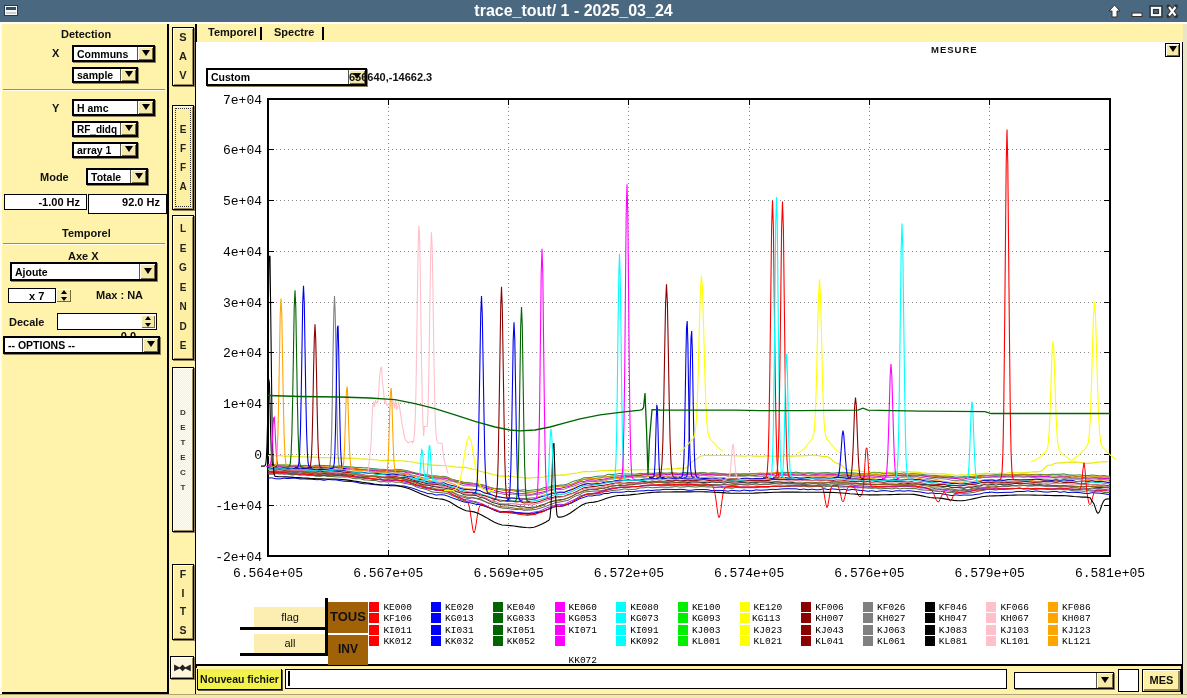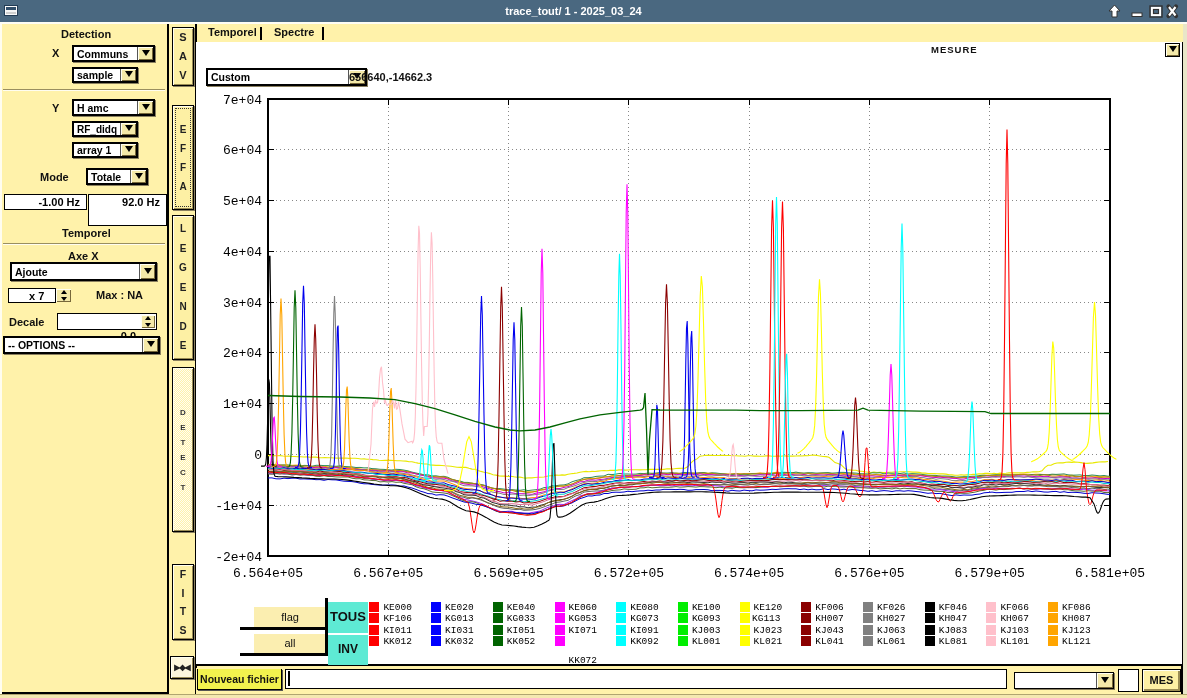--- a/index.html
+++ b/index.html
@@ -1,17 +1,17 @@
 <!DOCTYPE html>
 <html><head><meta charset="utf-8"><style>
 *{margin:0;padding:0;box-sizing:border-box}
 body{width:1187px;height:698px;position:relative;overflow:hidden;background:#fff2aa;font-family:"Liberation Sans",sans-serif}
 .abs{position:absolute}
 
-#title{left:0;top:0;width:1187px;height:22px;background:#4a6880;color:#fff;font-size:11px;font-weight:bold;text-align:center;line-height:22px;padding-right:40px}
+#title{left:0;top:0;width:1187px;height:22px;background:#4a6880;color:#fff;font-size:16px;font-weight:bold;text-align:center;line-height:22px;padding-right:40px}
 #tline{left:0;top:22px;width:1187px;height:2px;background:#fdfdf5}
 #ticon{left:4px;top:5px;width:14px;height:11px;background:linear-gradient(#33506b 0 40%,#f5f5f5 40% 65%,#cfcfcf 65% 100%);border:1px solid #223c55;box-shadow:inset 0 0 0 1px #fafafa}
 
 #lpanel{left:0;top:24px;width:169px;height:670px;background:#fff2aa;border-right:2px solid #000;border-bottom:2px solid #000}
 .lbl{position:absolute;font-size:11px;font-weight:bold;color:#111}
 .sep{position:absolute;height:2px;border-top:1px solid #9a8f60;border-bottom:1px solid #fffdf0}
 
 .combo{position:absolute;background:#fff;border:2px solid #000;box-shadow:1px 1px 0 #8a8060}
 .combo .tx{position:absolute;left:3px;top:50%;transform:translateY(-50%);font-size:10.5px;font-weight:bold;white-space:nowrap}
 .combo .ar{position:absolute;right:0;top:0;bottom:0;width:16px;background:#f4e9a8;border-left:1px solid #555;box-shadow:inset 1px 1px 0 #fffef2,inset -1px -1px 0 #77683a}
@@ -26,21 +26,21 @@
 .vbtn{position:absolute;left:172px;width:22px;background:#fdf0a4;border:1px solid #000;box-shadow:inset 1px 1px 0 #fffef2,inset -1px -1px 0 #9a8c55,1px 1px 0 #8a8060;display:flex;flex-direction:column;align-items:center;justify-content:center;font-weight:bold;color:#222}
 .vbtn span{display:block;line-height:1.25;text-align:center}
 
 #wpanel{left:196px;top:42px;width:987px;height:624px;background:#fff;border-bottom:2px solid #000;border-right:1px solid #000}
 
 .tabsep{position:absolute;top:27px;width:2px;height:13px;background:#000}
 .tabtx{position:absolute;top:26px;font-size:11px;font-weight:bold;color:#111}
 
 .lgbtn{position:absolute;font-size:11px;font-weight:bold;text-align:center;color:#111}
 .pale{background:#fdf0a4;border:1px solid #000;box-shadow:inset 1px 1px 0 #fffef2,inset -2px -2px 0 #9a8c55}
-.bright{background:#5eead4}
+.bright{background:#a16207}
 .sw{position:absolute;width:10px;height:10px}
 .swl{position:absolute;font-family:"Liberation Mono",monospace;font-size:9.5px;font-weight:normal;color:#000;white-space:nowrap}
 
 #bbar{left:196px;top:668px;width:987px;height:26px;background:#fff2aa}
 </style></head><body>
 <div class="abs" id="title">trace_tout/ 1 - 2025_03_24</div>
 <div class="abs" id="ticon"></div>
 
 <svg class="abs" style="left:1105px;top:3px" width="75" height="17" viewBox="0 0 75 17">
 <g stroke="#333" stroke-width="1" fill="#fff">
@@ -82,21 +82,21 @@
 <div class="combo" style="left:72px;top:142px;width:66px;height:16px">
     <span class="tx">array 1</span>
     <span class="ar"></span>
   </div>
 <div class="lbl" style="left:40px;top:171px">Mode</div>
 <div class="combo" style="left:86px;top:168px;width:62px;height:17px">
     <span class="tx">Totale</span>
     <span class="ar"></span>
   </div>
 <div class="winp" style="left:4px;top:194px;width:83px;height:16px;text-align:right;line-height:14px;padding-right:6px">-1.00 Hz</div>
-<div class="winp" style="left:88px;top:194px;width:79px;height:32px;text-align:right;line-height:14px;padding-right:6px">92.0 Hz</div>
+<div class="winp" style="left:88px;top:194px;width:79px;height:20px;text-align:right;line-height:14px;padding-right:6px">92.0 Hz</div>
 <div class="lbl" style="left:62px;top:227px">Temporel</div>
 <div class="sep" style="left:3px;top:243px;width:162px"></div>
 <div class="lbl" style="left:68px;top:250px">Axe X</div>
 <div class="combo" style="left:10px;top:262px;width:147px;height:19px">
     <span class="tx">Ajoute</span>
     <span class="ar"></span>
   </div>
 <div class="winp" style="left:8px;top:288px;width:48px;height:15px">
     <span style="position:absolute;left:20px;top:1px">x 7</span>
   </div>

